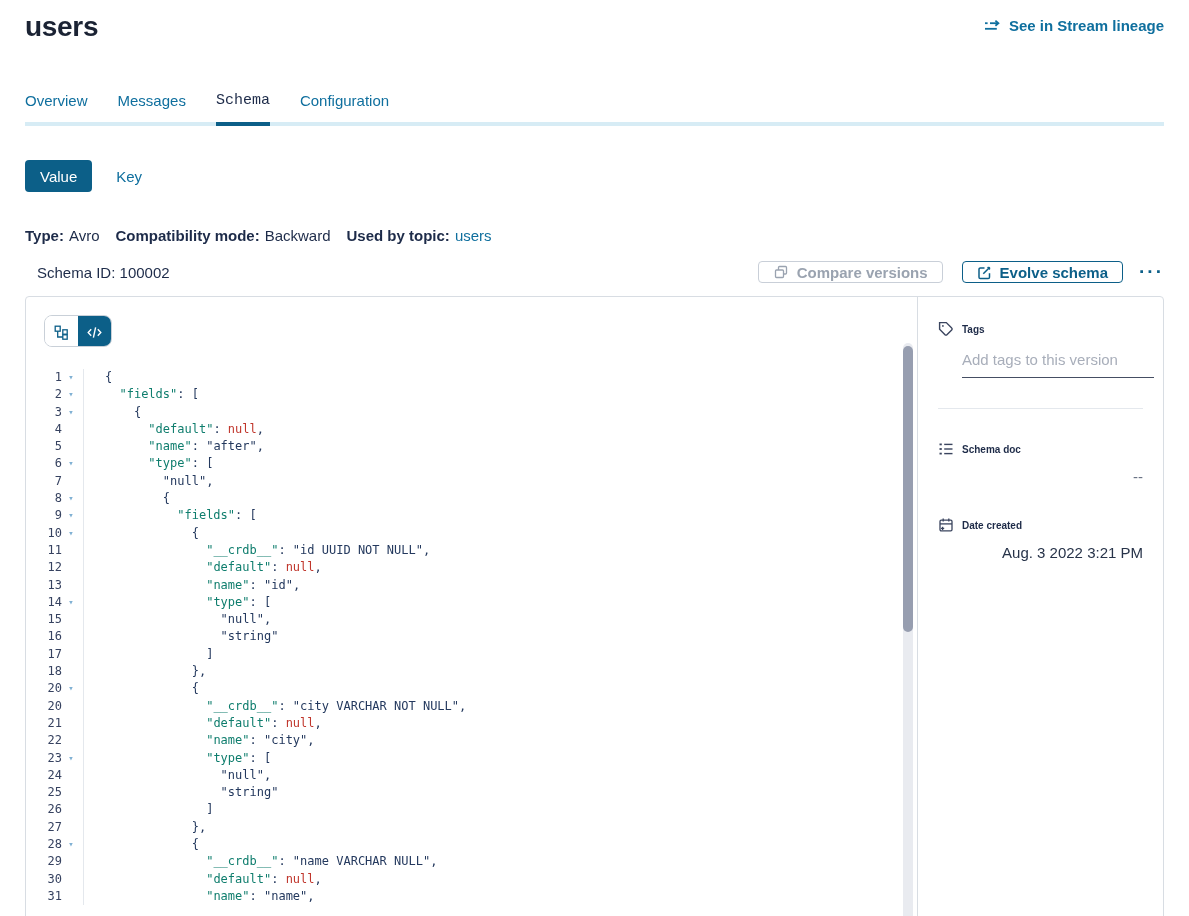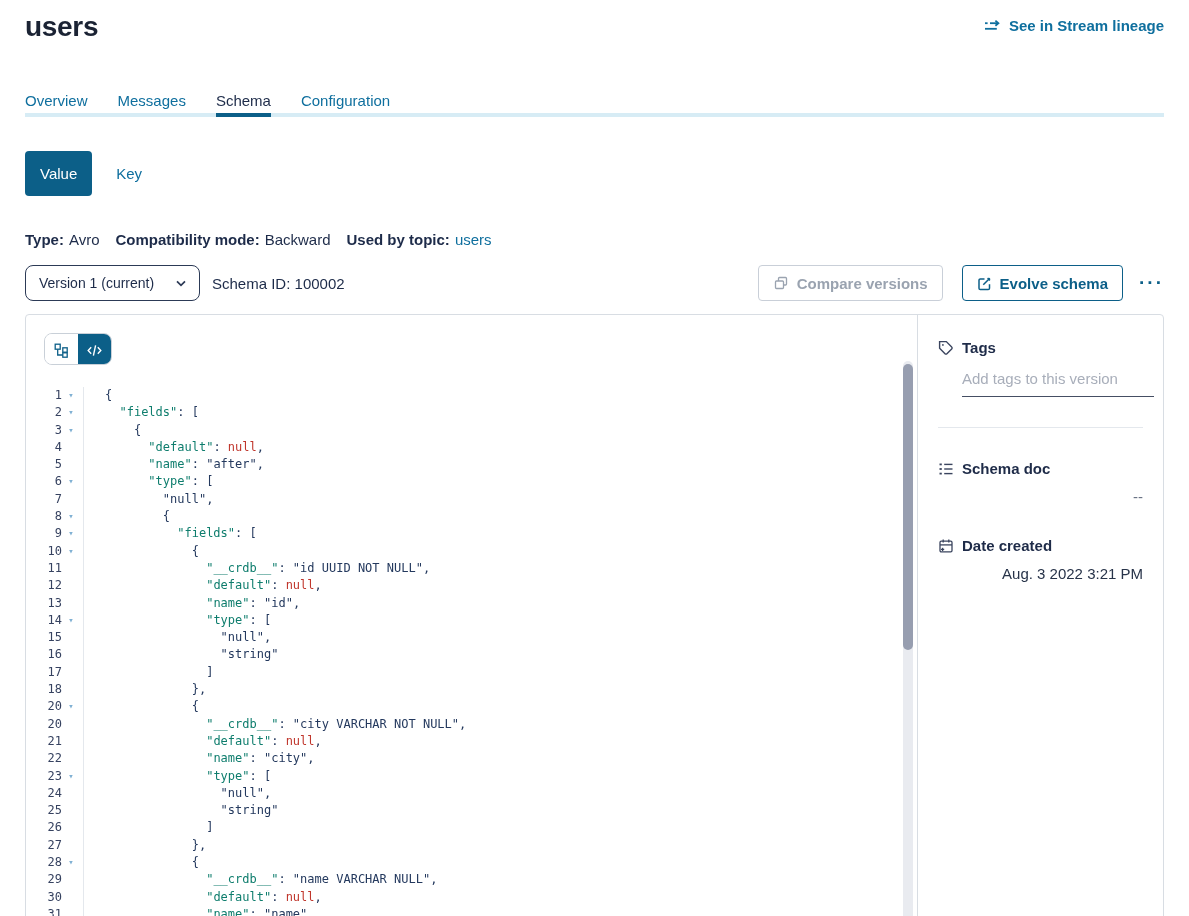--- a/index.html
+++ b/index.html
@@ -8,45 +8,45 @@
   .page { padding:10px 25px 0 25px; position:relative; }
 
   
   .header { display:flex; justify-content:space-between; align-items:flex-start; }
   .title { font-size:28px; font-weight:700; color:#1b2334; letter-spacing:-0.3px; line-height:34px; }
   .lineage { display:flex; align-items:center; gap:7px; margin-top:7px; color:#0f6f9e;
     font-size:15px; font-weight:700; cursor:pointer; }
 
   
   .tabs { display:flex; gap:30px; margin-top:48px; border-bottom:4px solid #d7ecf5; }
-  .tab { font-size:15px; font-weight:500; color:#0f6f9e; padding-bottom:4px; cursor:pointer; }
-  .tab.active { color:#1d2b49; border-bottom:4px solid #0c5f88; margin-bottom:-4px; }
+  .tab { font-size:15px; font-weight:500; color:#0f6f9e; padding-bottom:13px; cursor:pointer; }
+  .tab.active { color:#1d2b49; border-bottom:4px solid #0c5f88; margin-bottom:-4px;font-family:Liberation Mono, monospace; }
 
   
   .toggle-row { margin-top:34px; display:flex; align-items:center; }
   .value-btn { background:#0c5f88; color:#fff; border:none; border-radius:4px;
-    height:45px; padding:4px 15px; font-size:15px; font-family:inherit; cursor:pointer; }
+    height:32px; padding:4px 15px; font-size:15px; font-family:inherit; cursor:pointer; }
   .key-btn { background:none; border:none; color:#0f6f9e; font-size:15px;
     font-family:inherit; margin-left:24px; cursor:pointer; }
 
   
   .meta-row { margin-top:35px; font-size:15px; display:flex; }
   .meta-row .b { font-weight:700; }
   .meta-row .v { margin-left:5px; }
   .meta-row .gap { width:16px; }
   .link { color:#0f6f9e; cursor:pointer; text-decoration:none; }
 
   
   .version-row { margin-top:17px; display:flex; align-items:center; }
   .select { width:175px; height:36px; border:1px solid #2c3a56; border-radius:8px;
     display:flex; align-items:center; justify-content:space-between; padding:0 13px;
     font-size:14px; color:#1d2b49; cursor:pointer; background:#fff; }
   .schema-id { margin-left:12px; font-size:15px; }
   .schema-id .b { font-weight:400; }
-  .btn { height:36px; display:inline-flex; align-items:center; gap:8px; padding:0 14px;
+  .btn { height:22px; display:inline-flex; align-items:center; gap:8px; padding:0 14px;
     border-radius:4px; font-size:15px; font-weight:600; font-family:inherit; background:#fff; cursor:pointer; }
   .btn.compare { margin-left:auto; border:1px solid #c9cfd8; color:#9aa3b0; cursor:default; }
   .btn.evolve { margin-left:19px; border:1px solid #0c5f88; color:#0c5f88; }
   .more { margin-left:16px; color:#0c5f88; font-size:19px; font-weight:700;
     letter-spacing:2px; line-height:10px; cursor:pointer; }
 
   
   .card { margin-top:13px; border:1px solid #d8dde3; border-radius:4px 4px 0 0;
     display:flex; height:700px; }
   .code-region { flex:1; position:relative; padding:18px 0 0 18px; }
@@ -69,21 +69,21 @@
   .tk-p { color:#24395e; }
 
   .scrollbar { position:absolute; top:46px; bottom:0; right:4px; width:10px;
     background:#e9ebf0; border-radius:5px; }
   .scroll-thumb { position:absolute; top:3px; left:0; width:10px; height:286px;
     background:#979eb0; border-radius:5px; }
 
   
   .sidebar { width:246px; flex:none; border-left:1px solid #d8dde3; padding:24px 20px 0 20px; }
   .sec-head { display:flex; align-items:center; gap:8px; }
-  .sec-head .t { font-size:15px; font-weight:700; color:#1e2b48; }
+  .sec-head .t { font-size:10px; font-weight:700; color:#1e2b48; }
   .tag-input { display:block; margin:12px 0 0 24px; width:192px; border:none;
     border-bottom:1.5px solid #454e63; padding:2px 0 9px 0; font-size:15px;
     font-family:inherit; color:#1d2b49; background:transparent; outline:none; }
   .tag-input::placeholder { color:#a8aeba; }
   .divider { border:none; border-top:1px solid #e4e8ed; margin-top:30px; }
   .section { margin-top:32px;text-align:right; }
   .sec-value { margin:11px 0 0 24px; font-size:15px; color:#273349; }
   .sec-value.muted { color:#6a7385; }
   svg { display:block; }
 </style>
@@ -124,26 +124,20 @@
     <span class="v">Avro</span>
     <span class="gap"></span>
     <span class="b">Compatibility mode:</span>
     <span class="v">Backward</span>
     <span class="gap"></span>
     <span class="b">Used by topic:</span>
     <a class="v link">users</a>
   </div>
 
   <div class="version-row">
-    <div class="select">
-      <span>Version 1 (current)</span>
-      <svg width="10" height="7" viewBox="0 0 10 7">
-        <polyline points="1,1.3 5,5.3 9,1.3" fill="none" stroke="#2c3a56" stroke-width="1.7"></polyline>
-      </svg>
-    </div>
     <span class="schema-id">
       <span class="b">Schema ID:</span>
       <span>100002</span>
     </span>
     <button class="btn compare">
       <svg width="16" height="16" viewBox="0 0 16 16">
         <rect x="5.5" y="2.5" width="8" height="7.5" rx="1" fill="none" stroke="#9aa3b0" stroke-width="1.3"></rect>
         <rect x="2.5" y="6" width="8" height="7.5" rx="1" fill="#fff" stroke="#9aa3b0" stroke-width="1.3"></rect>
       </svg>
       <span>Compare versions</span>

